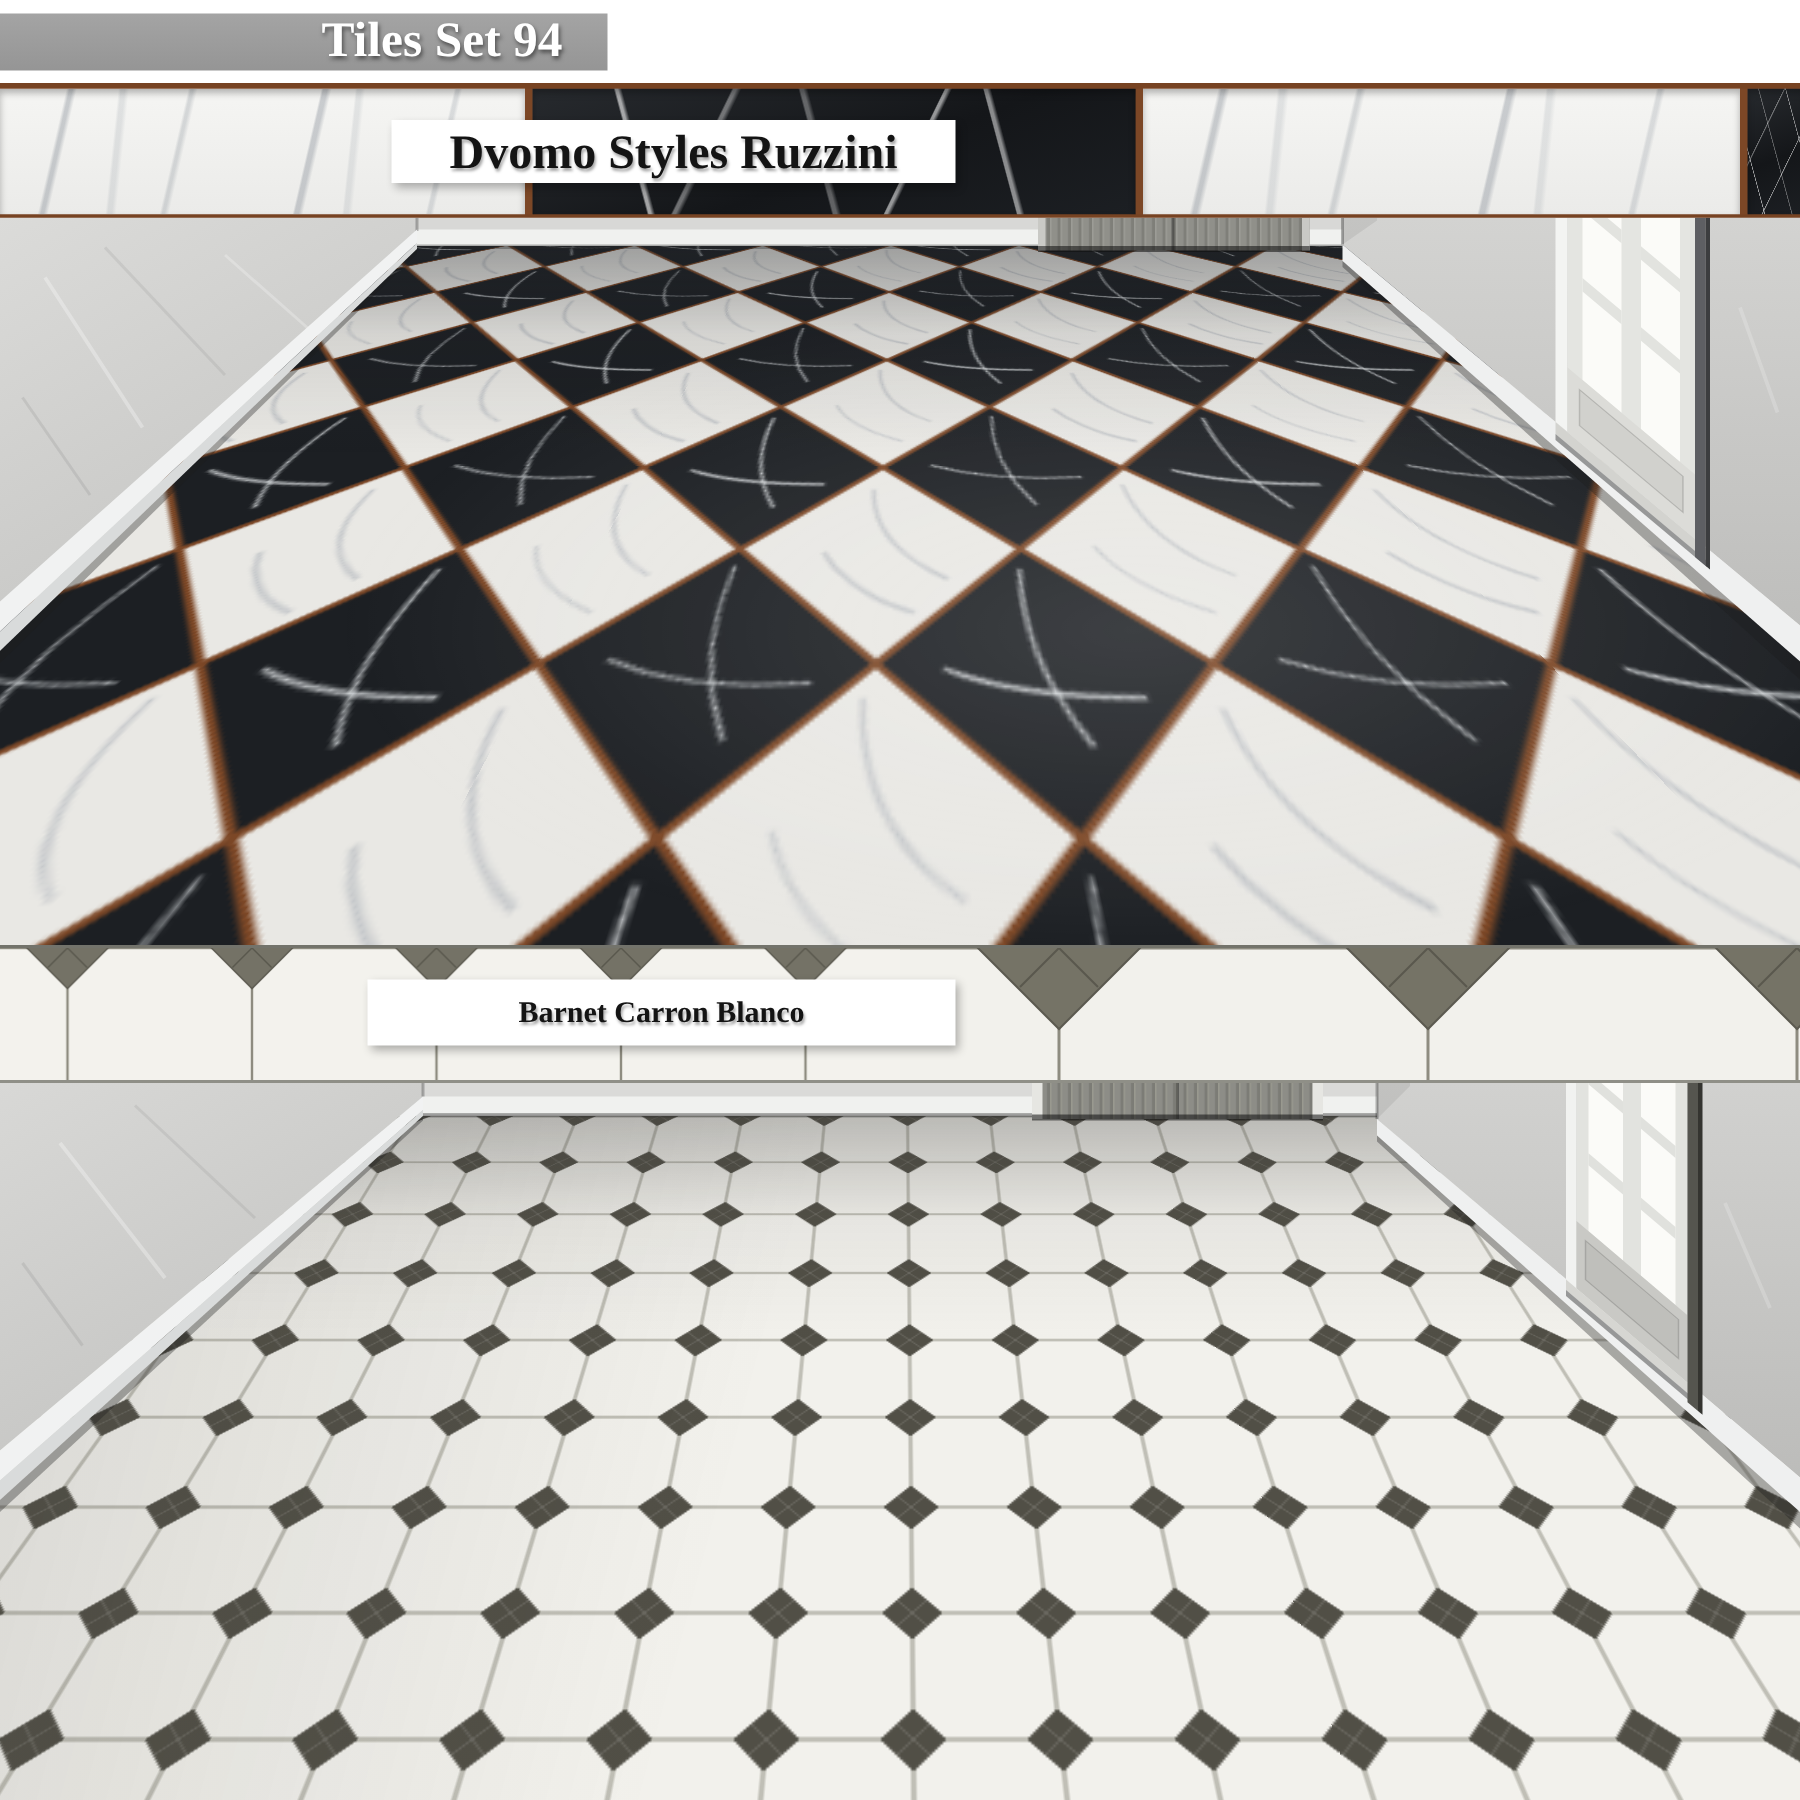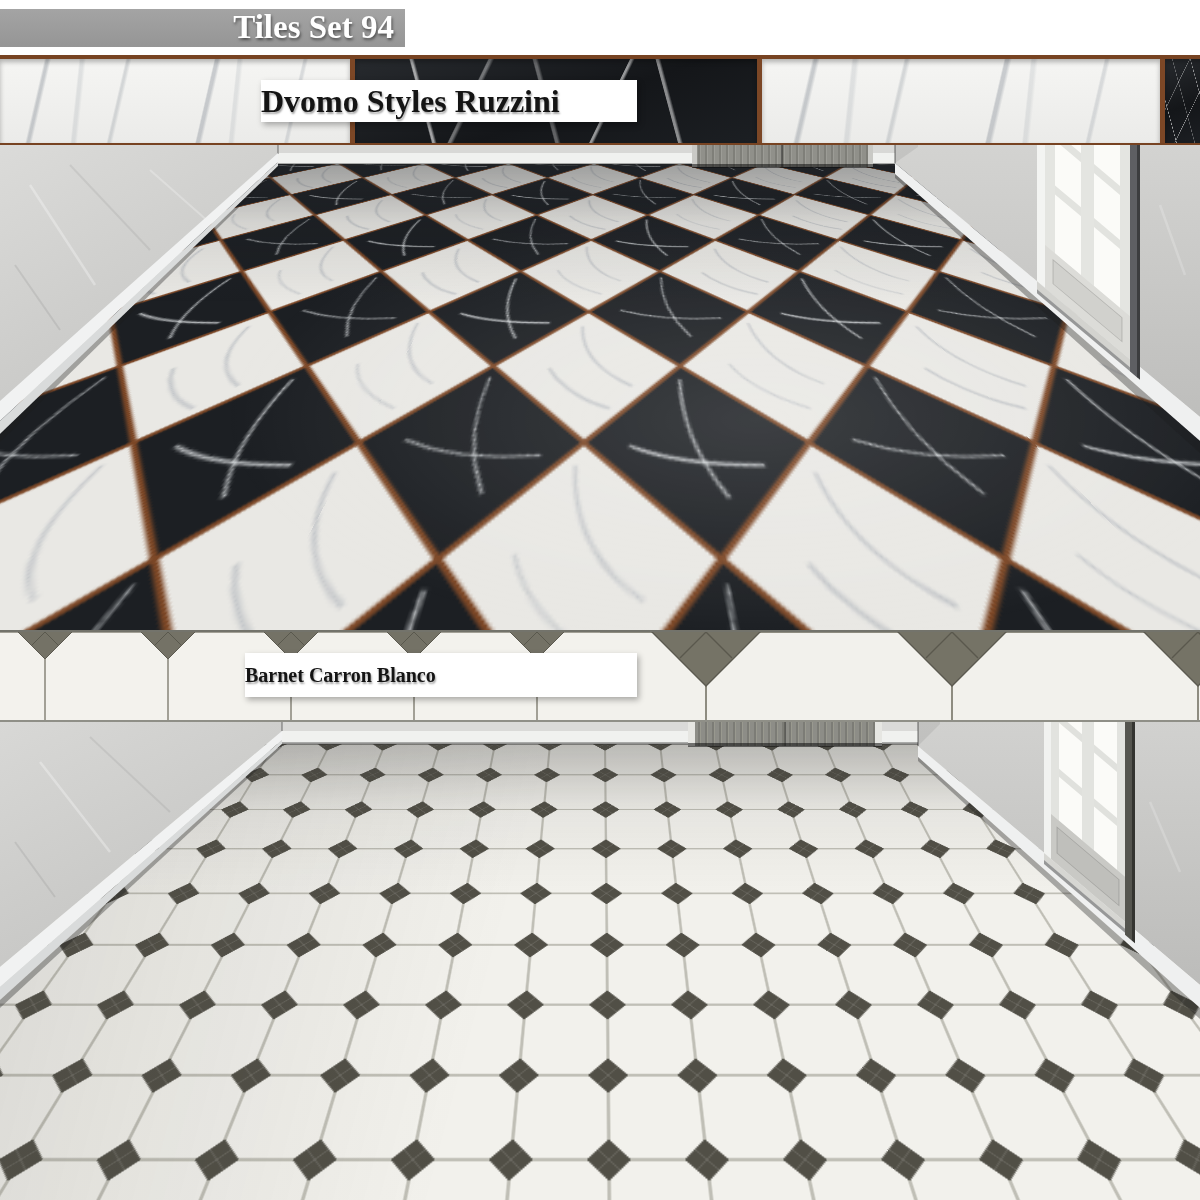--- a/index.html
+++ b/index.html
@@ -5,28 +5,28 @@
   html,body{margin:0;padding:0;background:#fff;}
   .canvas{
     position:relative;width:1200px;height:1200px;background:#ffffff;overflow:hidden;
     font-family:"Liberation Serif", serif;
   }
   
   .title-banner{
     position:absolute;left:0;top:9px;width:405px;height:38px;box-sizing:border-box;
     background:linear-gradient(180deg,#a4a4a4,#959595);
     color:#fff;font-size:33px;font-weight:bold;line-height:37px;
-    text-align:right;padding-right:11px;
+    text-align:right;padding-right:30px;
     text-shadow:1px 2px 3px rgba(0,0,0,.5);
     z-index:30;
   }
   
   .product-label{
     position:absolute;background:#ffffff;color:#141414;font-weight:bold;
-    display:flex;align-items:center;
+    display:flex;align-items:center;justify-content:center;
     text-shadow:1px 2px 2px rgba(0,0,0,.35);
     box-shadow:2px 3px 6px rgba(0,0,0,.3);
     z-index:30;
   }
   .label-a{left:261px;top:80px;width:376px;height:42px;font-size:32px;}
   .label-b{left:245px;top:653px;width:392px;height:44px;font-size:20px;}
   
   .strip-a{
     position:absolute;left:0;top:55px;width:1200px;height:90px;box-sizing:border-box;
     background:#7c4726;border-top:4px solid #774322;border-bottom:2px solid #774322;

